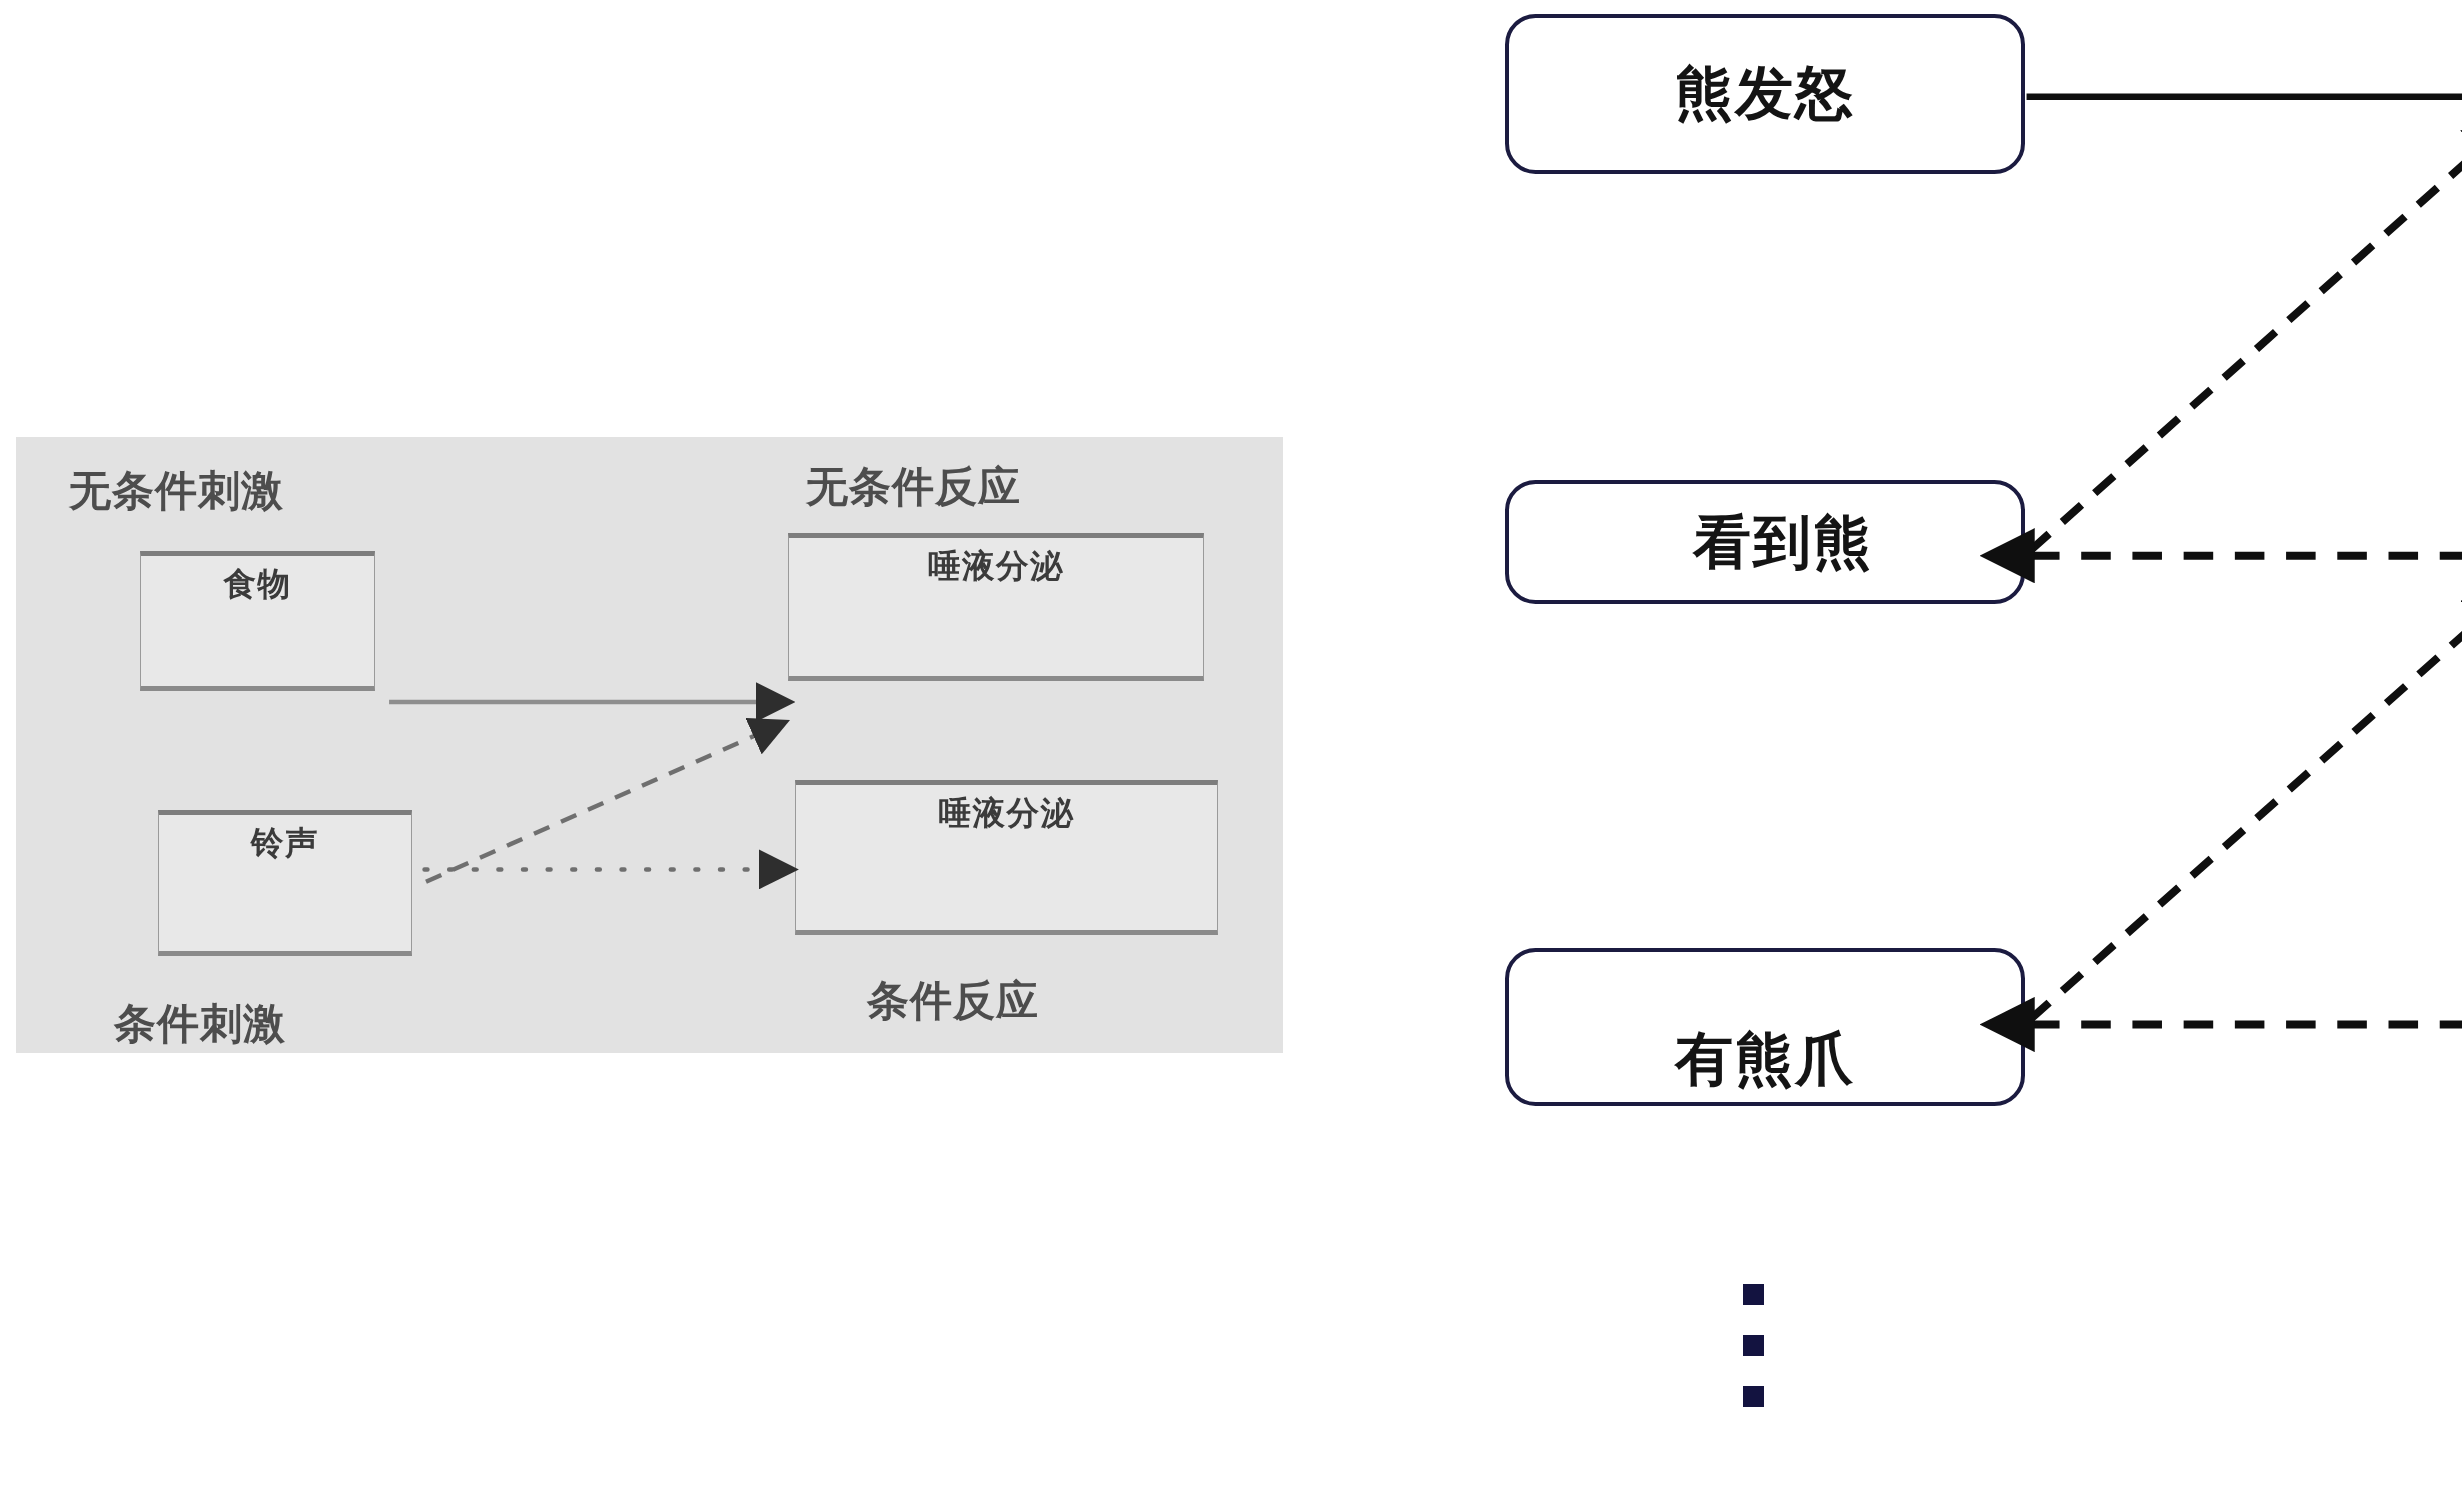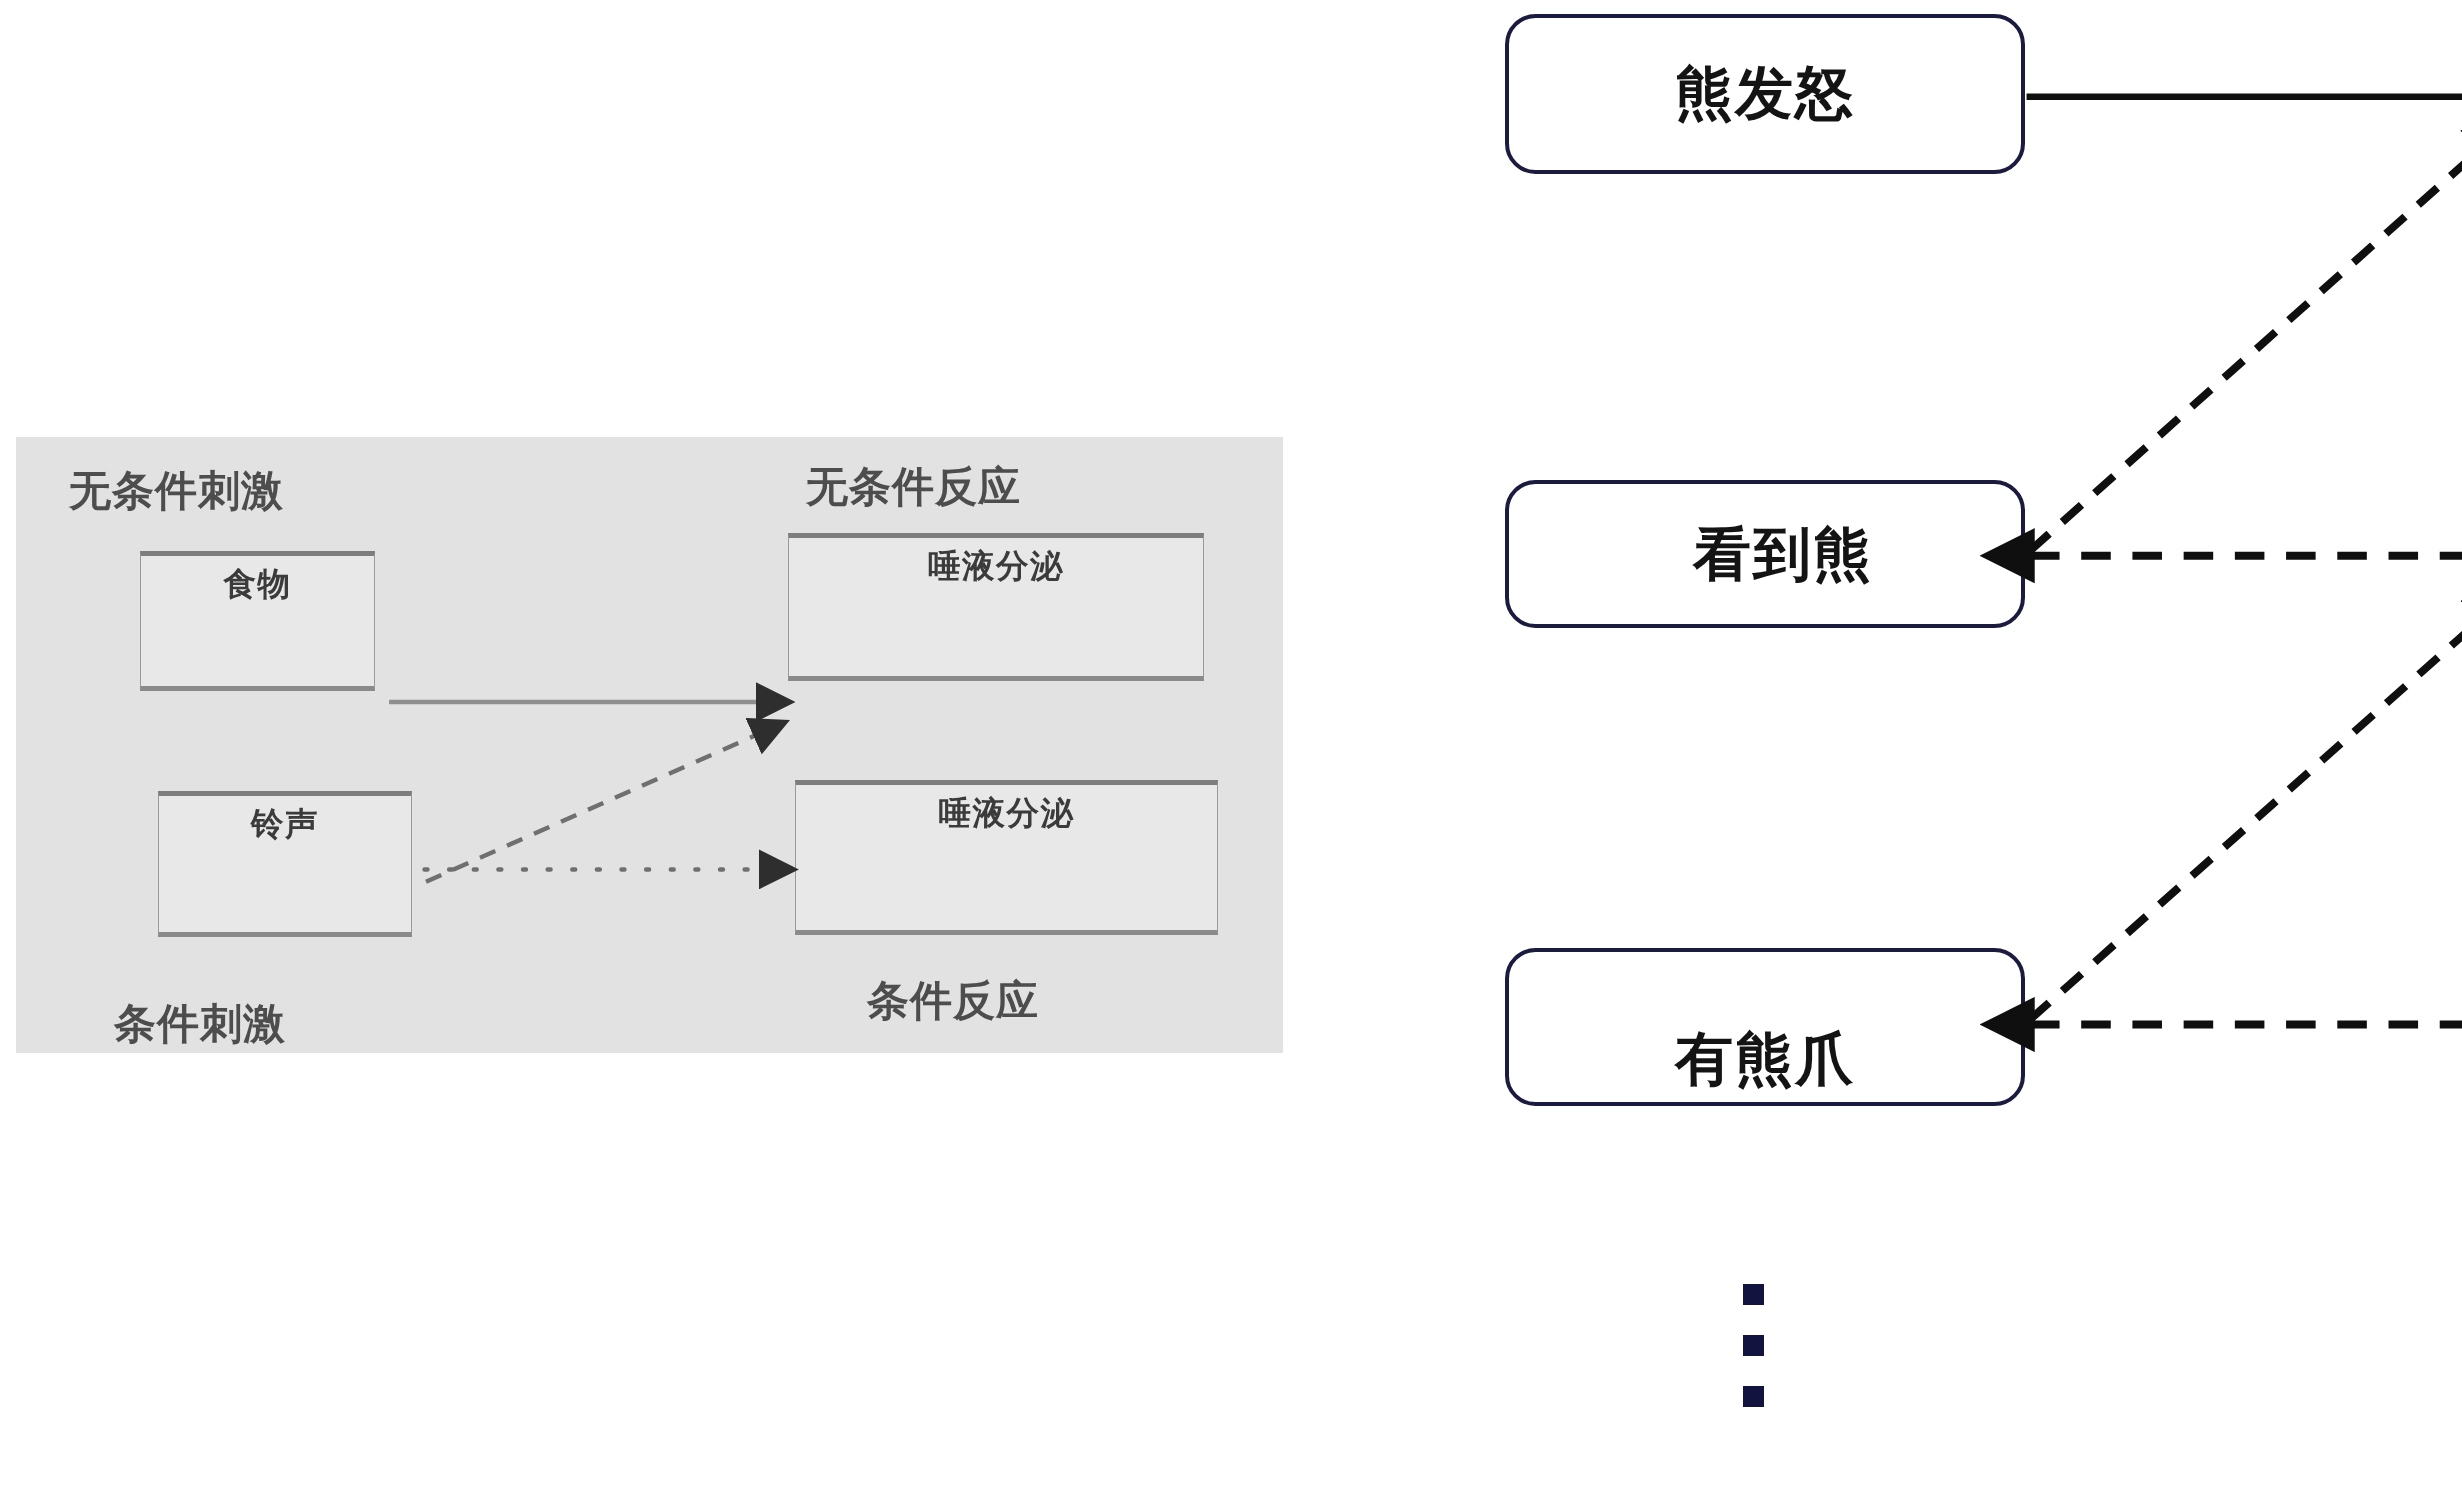--- a/index.html
+++ b/index.html
@@ -16,37 +16,37 @@
   #lbl-cs{left:114px;top:996px;}
   #lbl-cr{left:867px;top:973px;}
 
   .cc-box{position:absolute;background:#e8e8e8;box-sizing:border-box;
           border:1.5px solid #9a9a9a;border-top:5.4px solid #7d7d7d;
           border-bottom:5.4px solid #8a8a8a;padding-left:6px;}
   .cc-box span{position:absolute;left:0;right:0;top:6.9px;text-align:center;
                color:#3b3b3b;font-weight:bold;font-size:32.5px;letter-spacing:1.5px;
                white-space:nowrap;}
   #box-food{left:140px;top:551px;width:235px;height:140px;}
-  #box-bell{left:158px;top:791px;width:254px;height:146px;}
+  #box-bell{left:158px;top:810px;width:254px;height:146px;}
   #box-sal1{left:788px;top:533px;width:416px;height:148px;}
   #box-sal2{left:795px;top:780px;width:423px;height:155px;}
 
   #cc-svg{position:absolute;left:0;top:0;width:3306px;height:1498px;
           pointer-events:none;}
 
   
   .rl-box{position:absolute;background:#ffffff;box-sizing:border-box;
           border-radius:30.5px;display:flex;align-items:center;
           justify-content:center;text-align:center;}
   .rl-box.dark{border:4.4px solid #1b1b40;text-align:center;}
   .rl-box .cn{font-size:58px;font-weight:bold;color:#141414;
               line-height:1.12;letter-spacing:2px;}
 
   #rl-bear-angry{left:1505px;top:13.8px;width:520px;height:160px;}
-  #rl-see-bear {left:1505px;top:480px;width:520px;height:148px;padding-left:36px;}
+  #rl-see-bear {left:1505px;top:480px;width:520px;height:124px;padding-left:36px;}
   #rl-claw     {left:1505px;top:948px;width:520px;height:158px;}
 
   #rl-svg{position:absolute;left:0;top:0;width:3306px;height:1498px;
           pointer-events:none;}
 
   .dots{position:absolute;display:flex;flex-direction:column;align-items:center;}
   .dots i{display:block;width:20.7px;height:20.7px;margin-bottom:30.5px;}
   #dots-left{left:1743px;top:1284px;}
   #dots-left i{background:#131340;}
 </style>

